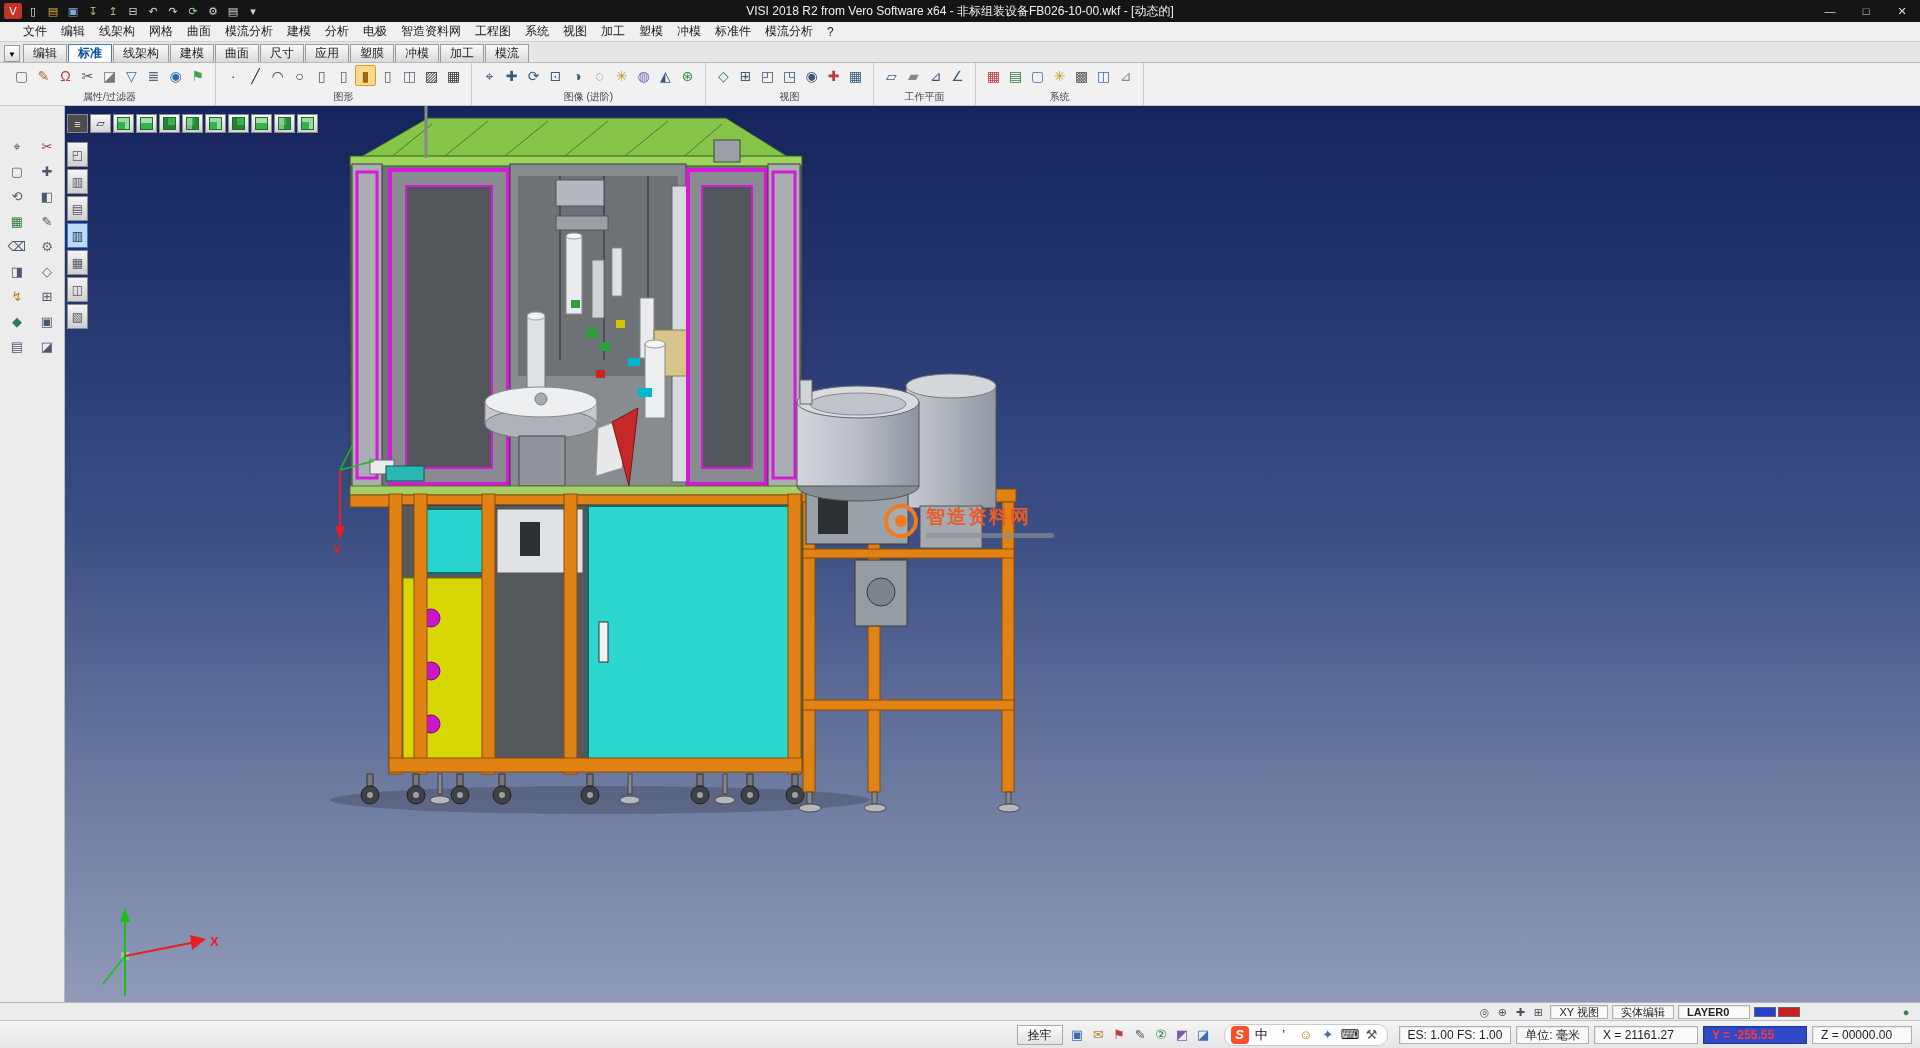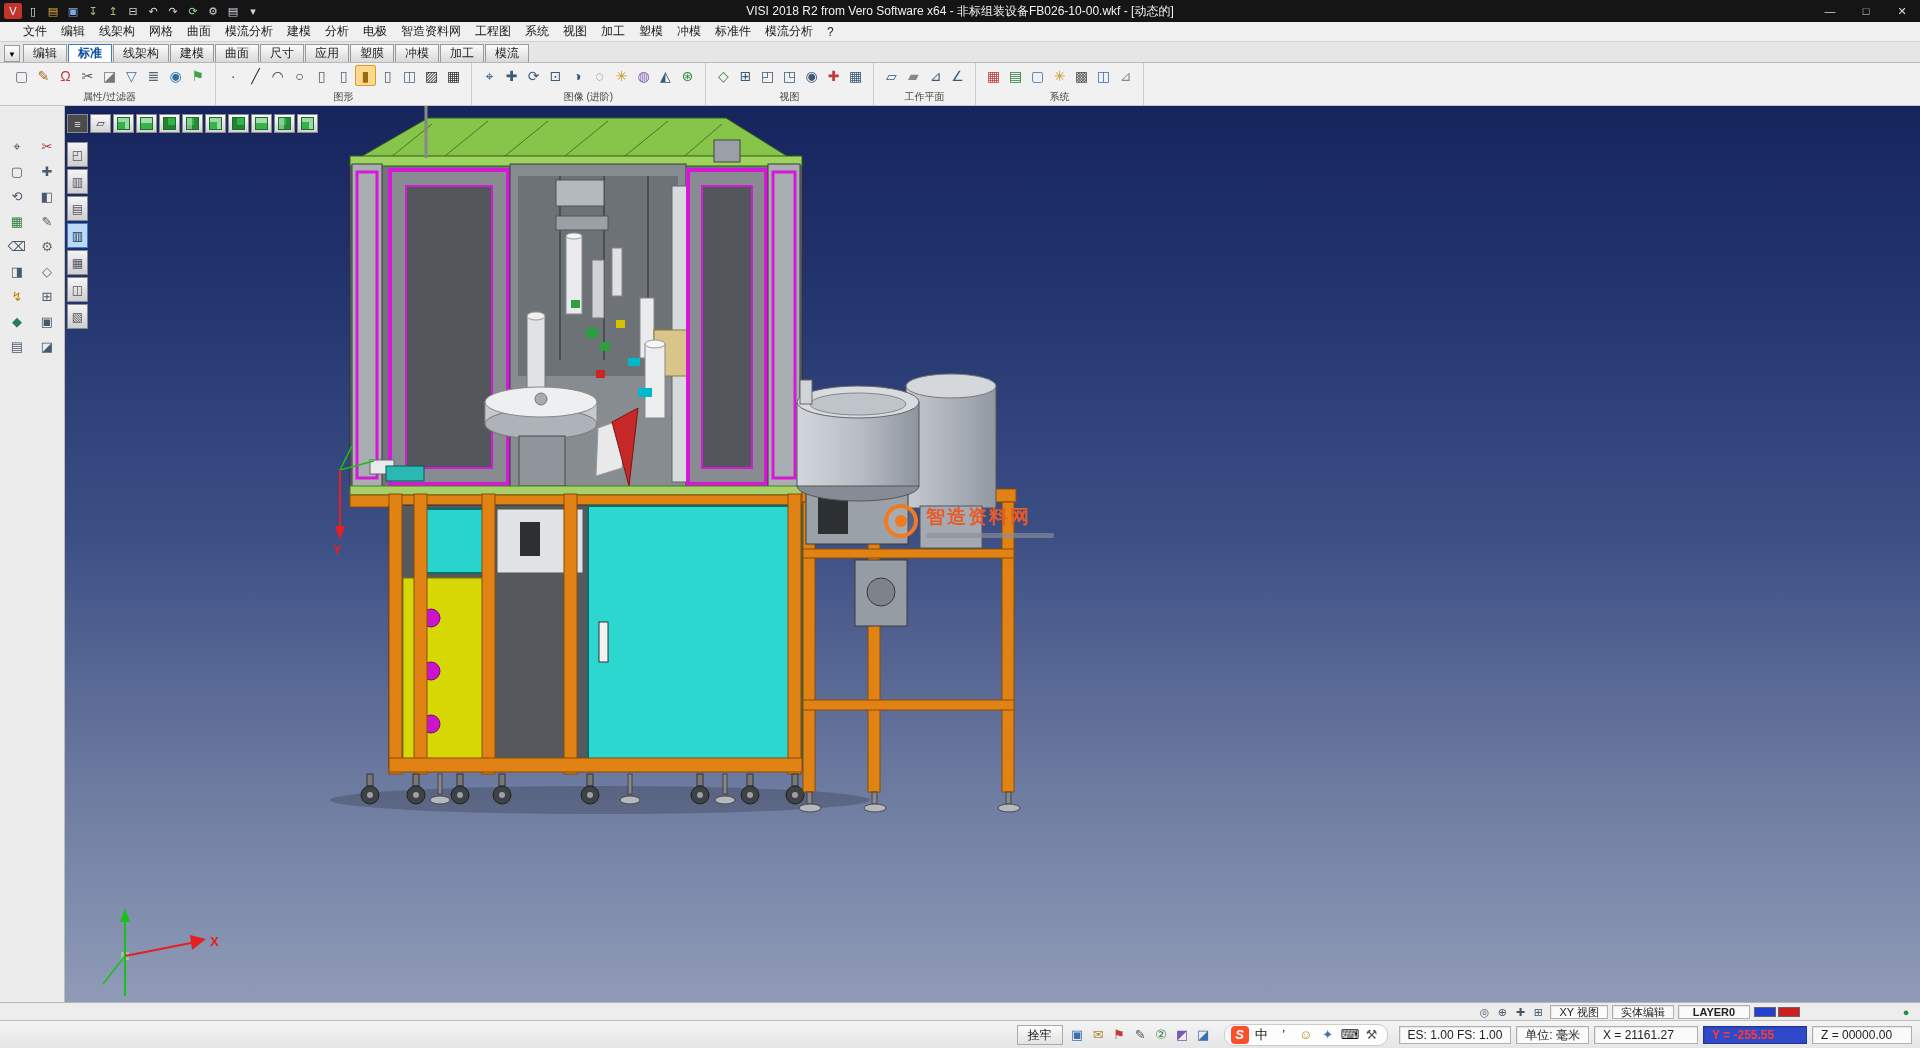--- a/index.html
+++ b/index.html
@@ -60,21 +60,21 @@
   .wm-inner{position:absolute;left:7px;top:7px;width:12px;height:12px;border-radius:50%;background:#f07b20}
   .wm-title{font-size:19px;font-weight:bold;color:#e95b28;letter-spacing:2px;white-space:nowrap}
   .wm-sub{height:5px;width:128px;background:#8a8f98;opacity:.65;margin-top:3px;border-radius:2px}
 
   
   .statusrow-upper{height:18px;background:#ededed;border-top:1px solid #b5b5b5;display:flex;align-items:center;font-size:11px;padding:0 6px;gap:4px;flex:none}
   .sr-spacer{flex:1}
   .sr-icons{display:flex;gap:2px}
   .sicon{width:16px;height:14px;line-height:14px;text-align:center;font-size:11px;color:#456;display:inline-block}
   .sr-field{border:1px solid #b0b0b0;background:#fafafa;padding:0 8px;height:14px;line-height:13px;color:#222;box-shadow:inset 1px 1px 1px rgba(0,0,0,.08);white-space:nowrap}
-  .sr-layer{font-weight:bold;min-width:72px;text-align:center}
+  .sr-layer{font-weight:bold;min-width:72px;}
   .sr-swatches{display:flex;gap:2px;align-items:center}
   .swatch{width:22px;height:10px;border:1px solid #666;display:inline-block}
   .sr-gap{width:90px}
 
   .statusrow-main{height:28px;background:linear-gradient(#f4f4f4,#e6e6e6);border-top:1px solid #c0c0c0;display:flex;align-items:center;font-size:12px;padding:0 8px;gap:5px;flex:none}
   .statusrow-main .sr-field{height:18px;line-height:17px;font-size:12px}
   .lock-btn{border:1px solid #aaa;background:linear-gradient(#fcfcfc,#e2e2e2);padding:0 10px;height:20px;line-height:19px;font-size:12px;color:#222}
   .statusrow-main .sicon{width:19px;height:18px;line-height:18px;font-size:13px}
   .ime{display:flex;align-items:center;background:#fdfdfd;border:1px solid #ccc;border-radius:10px;height:22px;padding:0 6px;gap:4px;margin:0 6px}
   .ime-logo{width:18px;height:18px;background:#fb4f2c;color:#fff;border-radius:4px;text-align:center;line-height:18px;font-weight:bold;font-size:13px;font-style:italic}

